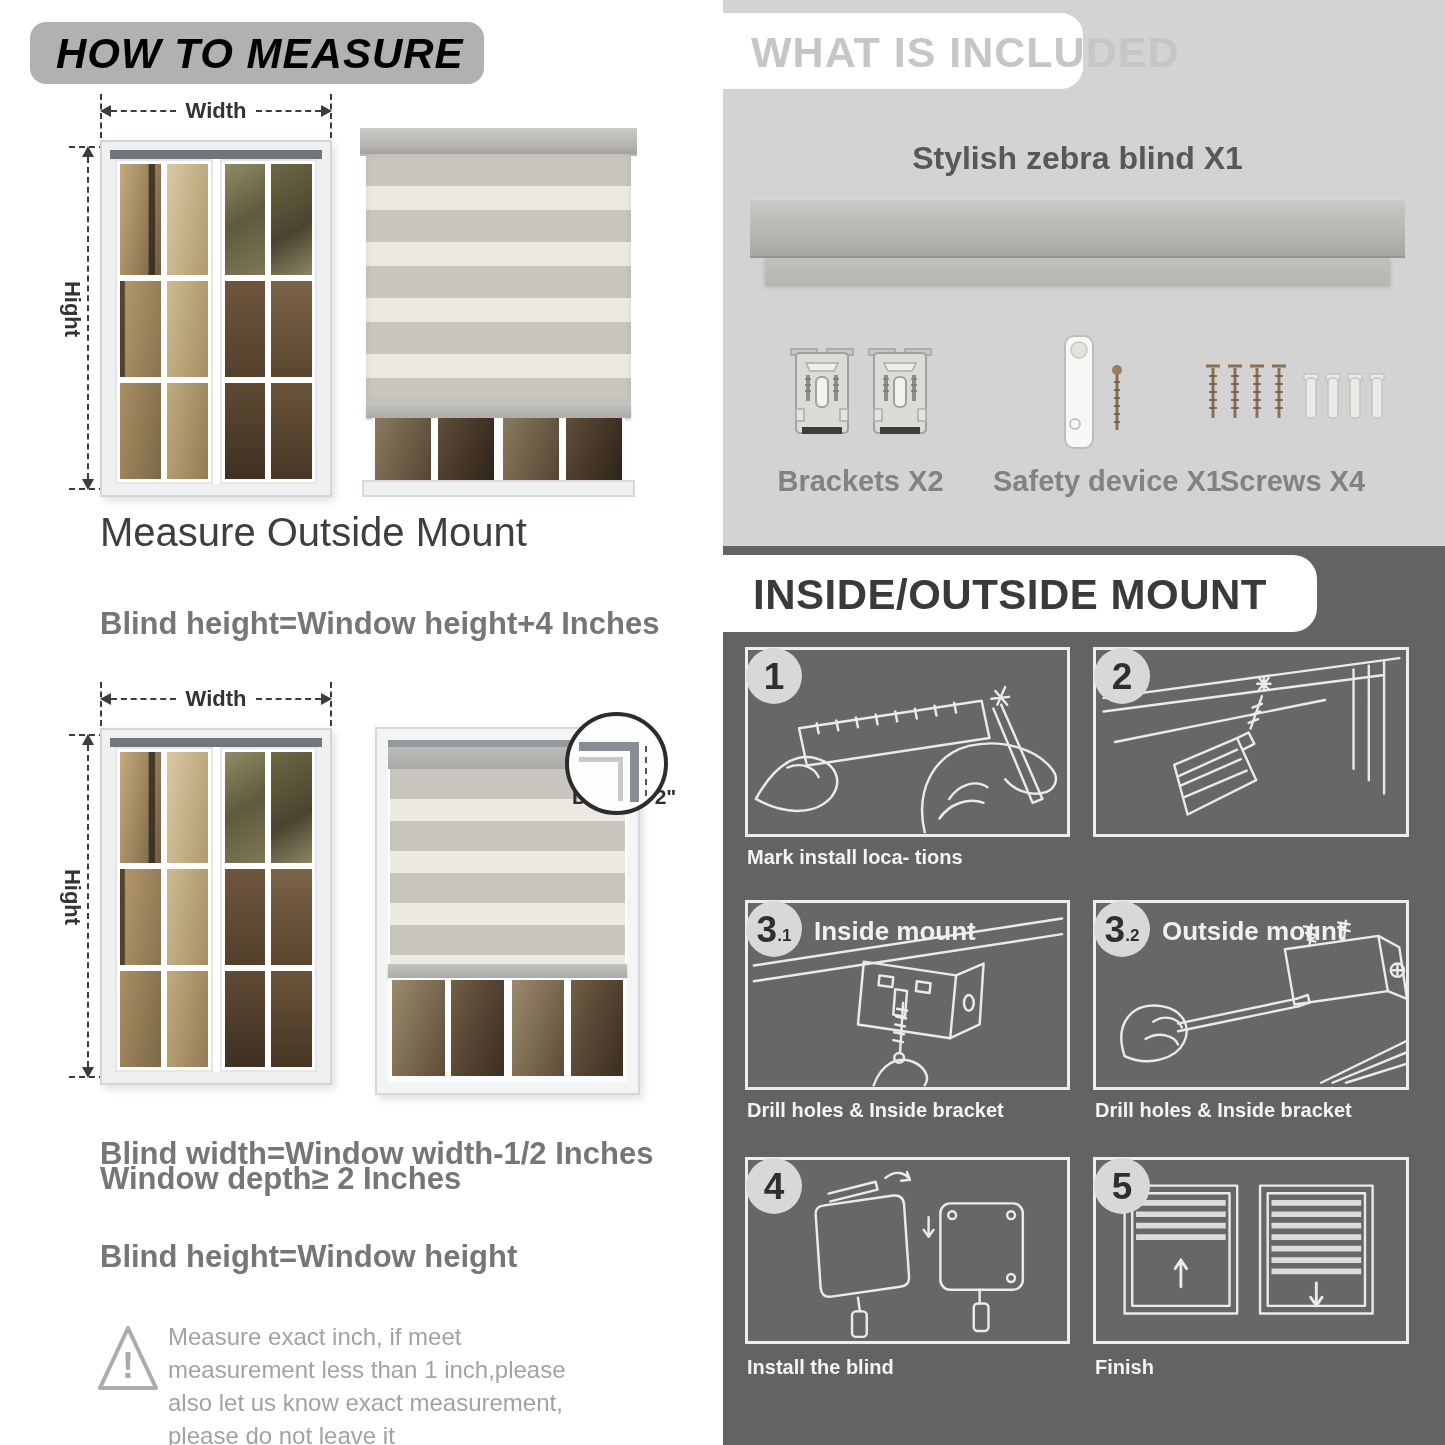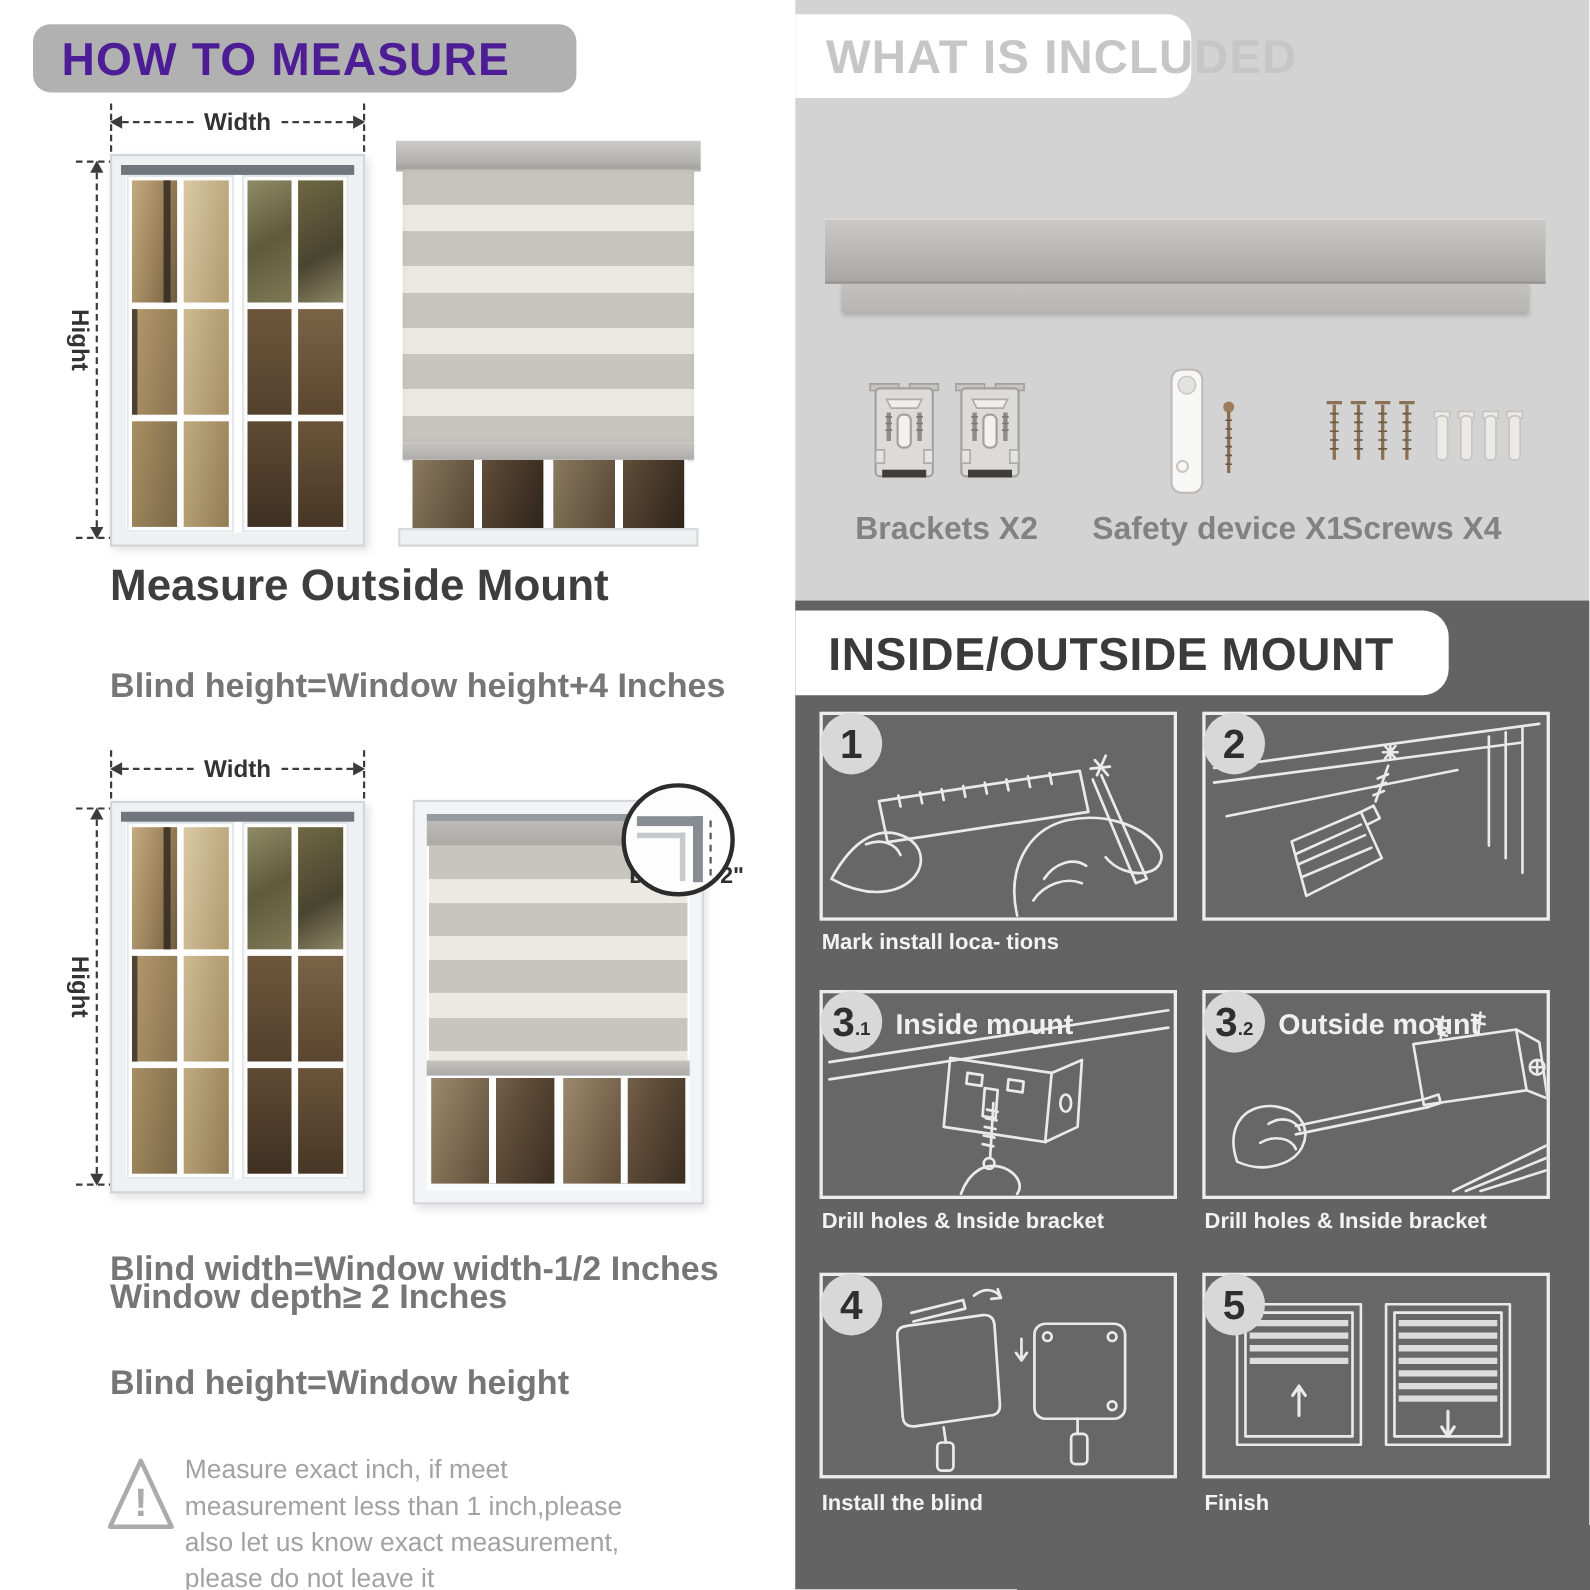--- a/index.html
+++ b/index.html
@@ -1,22 +1,22 @@
 <!DOCTYPE html>
 <html><head>
 <meta charset="utf-8">
 <style>
   html,body{margin:0;padding:0;}
   body{width:1445px;height:1445px;font-family:"Liberation Sans",sans-serif;background:#fff;position:relative;overflow:hidden;}
   .canvas{position:absolute;inset:0;}
   
   .left-col{position:absolute;left:0;top:0;width:723px;height:1445px;background:#ffffff;}
-  .banner{position:absolute;left:30px;top:22px;width:494px;height:62px;background:#b1b1b1;border-radius:16px;
-          color:#4c1d95;font-size:42px;font-weight:bold;line-height:64px;padding-left:26px;letter-spacing:1px;box-sizing:border-box;}
-  .sec-heading{position:absolute;left:100px;font-size:40px;font-weight:bold;color:#3e3e3e;}
+  .banner{position:absolute;left:30px;top:22px;width:454px;height:62px;background:#b1b1b1;border-radius:16px;
+          color:#000000;font-size:42px;font-weight:bold;line-height:64px;padding-left:26px;letter-spacing:1px;box-sizing:border-box;font-style:italic;}
+  .sec-heading{position:absolute;left:100px;font-size:40px;font-weight:normal;color:#3e3e3e;}
   .sec-line{position:absolute;left:100px;font-size:31px;font-weight:bold;color:#767676;}
   
   .harrow{position:absolute;display:flex;align-items:center;height:18px;}
   .harrow .dash{flex:1;border-top:2px dashed #3c3c3c;height:0;}
   .harrow .alabel{margin:0 10px;font-size:22px;font-weight:bold;color:#333;line-height:18px;}
   .ah{width:0;height:0;border-top:6px solid transparent;border-bottom:6px solid transparent;}
   .ah.left{border-right:11px solid #3c3c3c;}
   .ah.right{border-left:11px solid #3c3c3c;}
   .tick{position:absolute;top:-8px;height:44px;border-left:2px dashed #3c3c3c;}
   .tick.tl{left:0;}
@@ -240,20 +240,21 @@
     </svg>
     <div class="warn-text">Measure exact inch, if meet measurement less than 1 inch,please also let us know exact measurement, please do not leave it</div>
   </section>
 
   <section class="right-col">
 
     <div class="pill pill1">
       <span>WHAT IS INCLUDED</span>
     </div>
 
+    <div class="product-title">Stylish zebra blind X1</div>
     <div class="bar"></div>
     <div class="bar-lip"></div>
 
     <div class="item" style="left:40px;">
       <div class="gfx">
         <svg width="66" height="100" viewBox="0 0 66 100">
           <path d="M2,6 h26 v6 h-26 z M38,6 h26 v6 h-26 z" fill="#c8c6c2" stroke="#a3a19d" stroke-width="1.5"></path>
           <rect x="7" y="10" width="52" height="80" rx="4" fill="#dddbd7" stroke="#a3a19d" stroke-width="2"></rect>
           <path d="M17,20 h32 l-4,8 h-24 z" fill="#efeeea" stroke="#aeaca8" stroke-width="1.5"></path>
           <rect x="27" y="34" width="12" height="30" rx="5" fill="#f2f1ee" stroke="#a3a19d" stroke-width="2"></rect>

